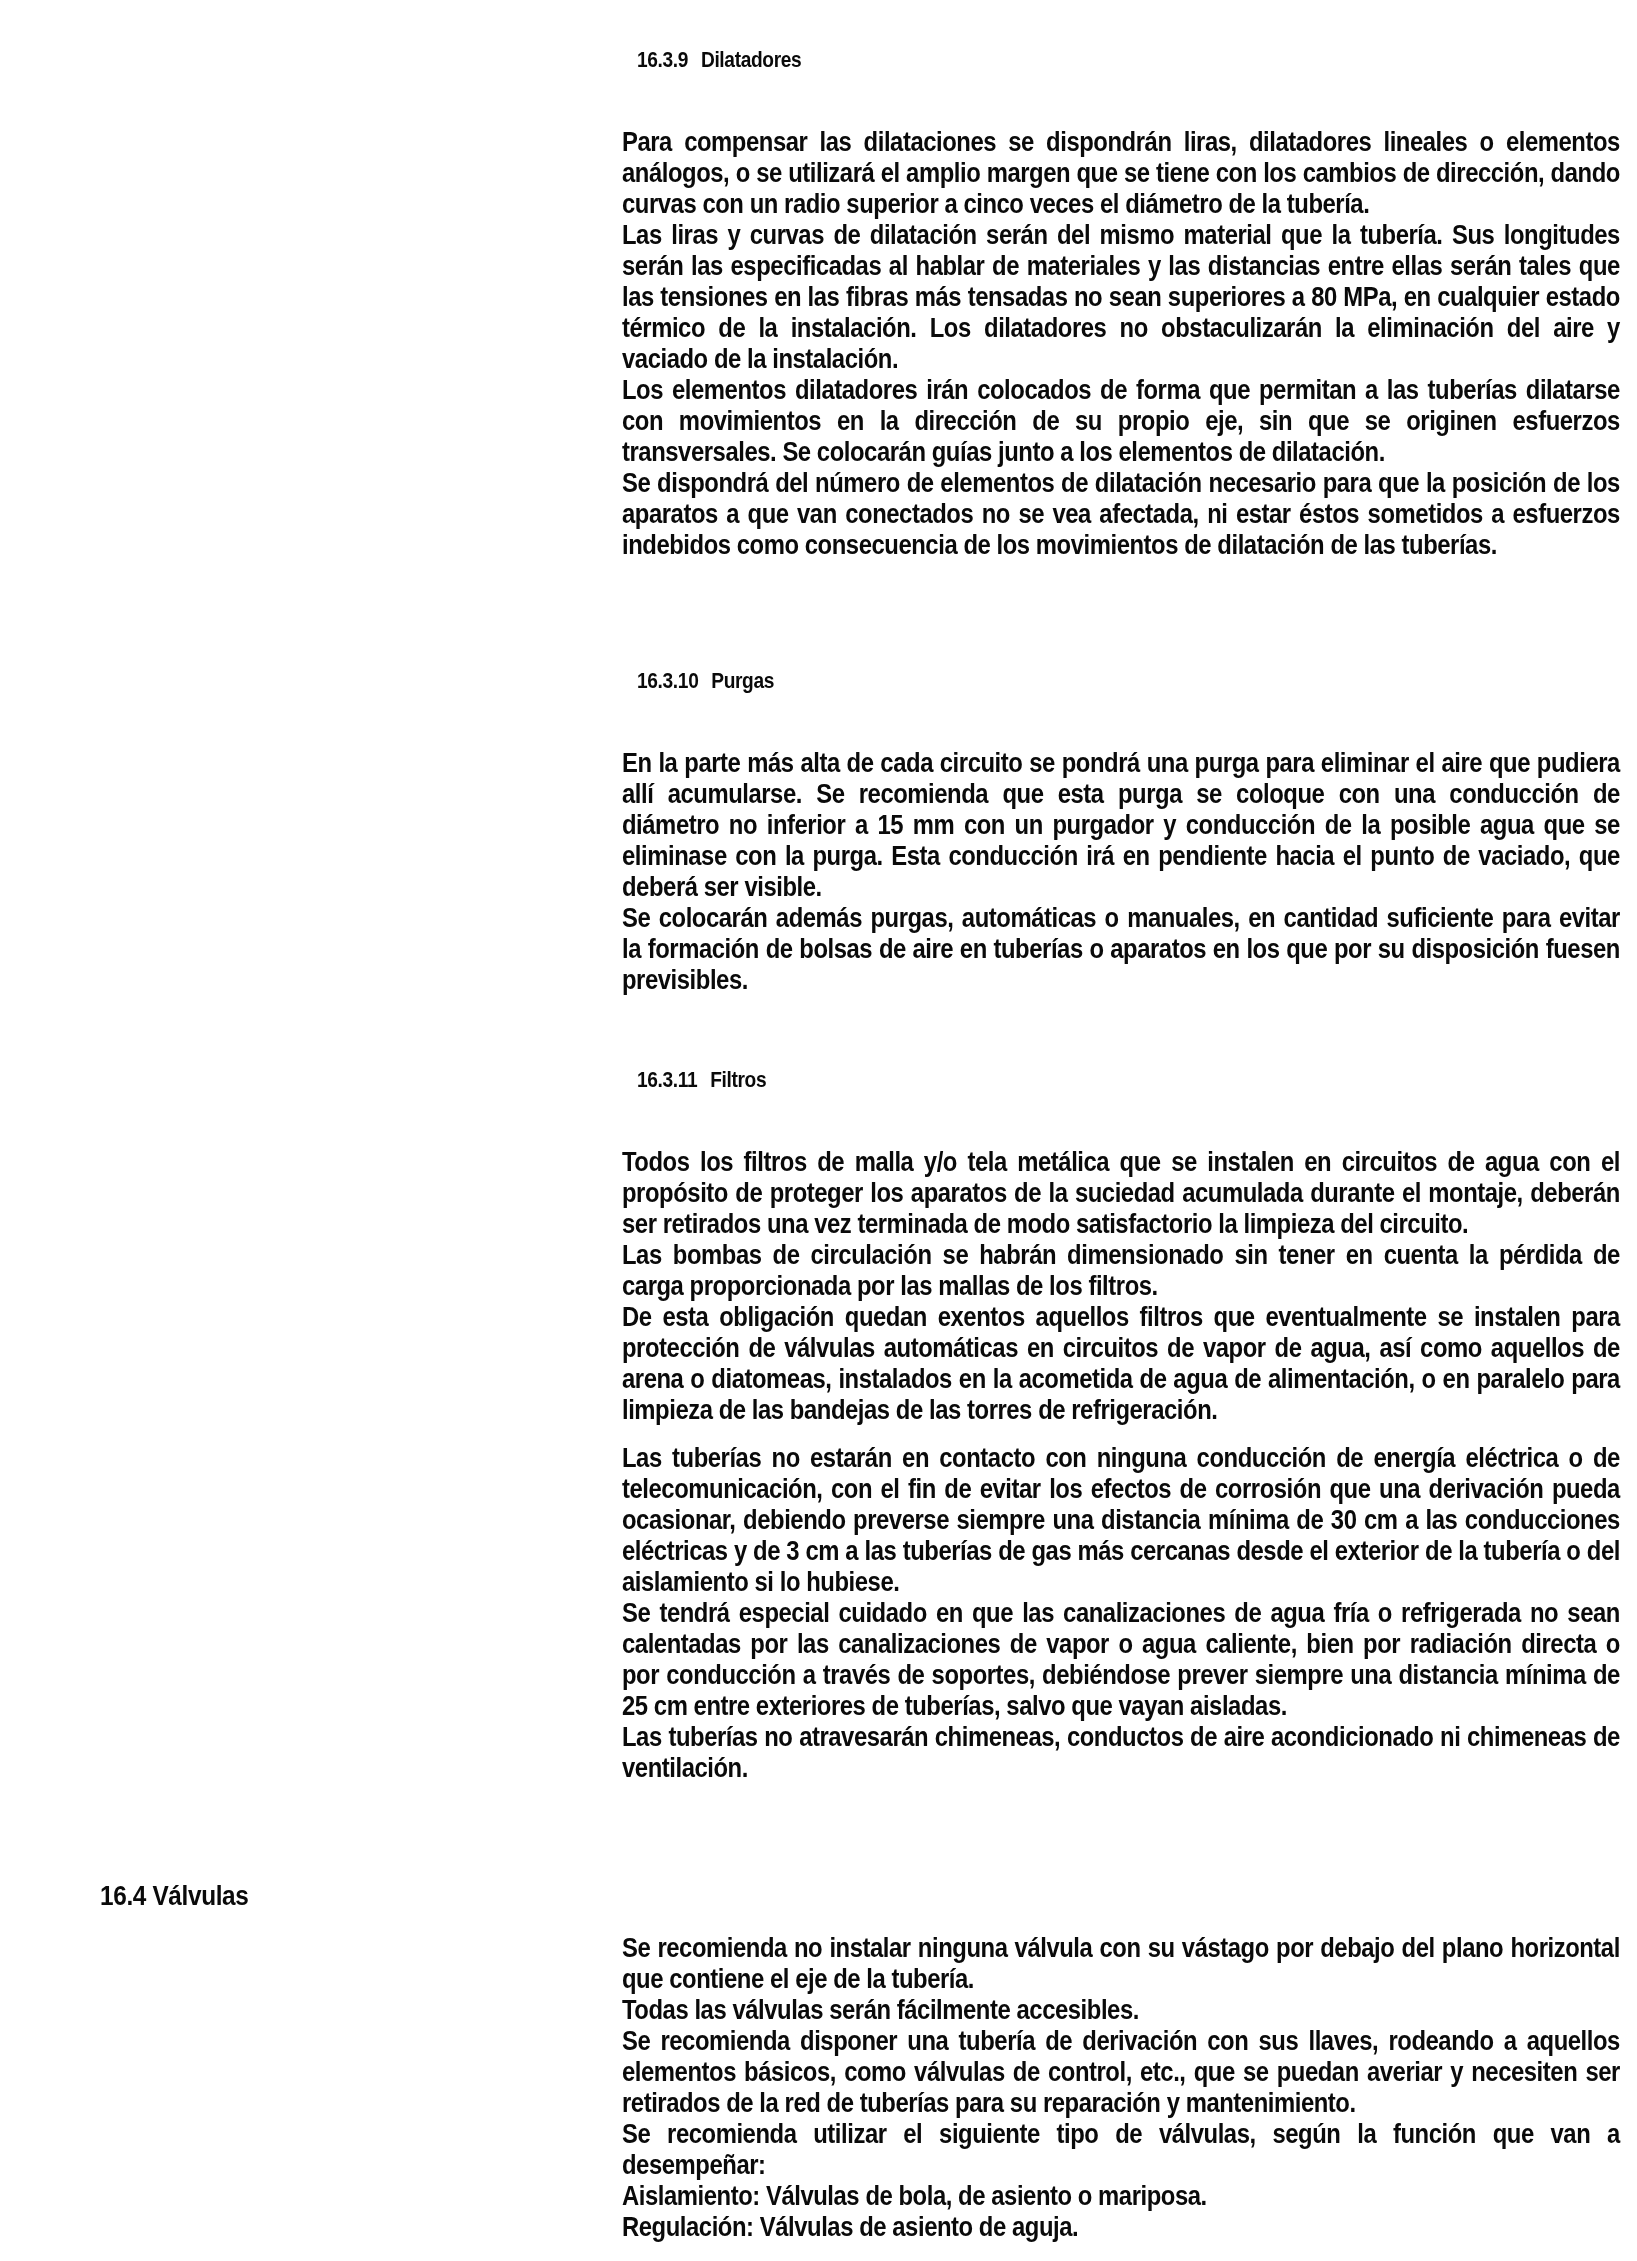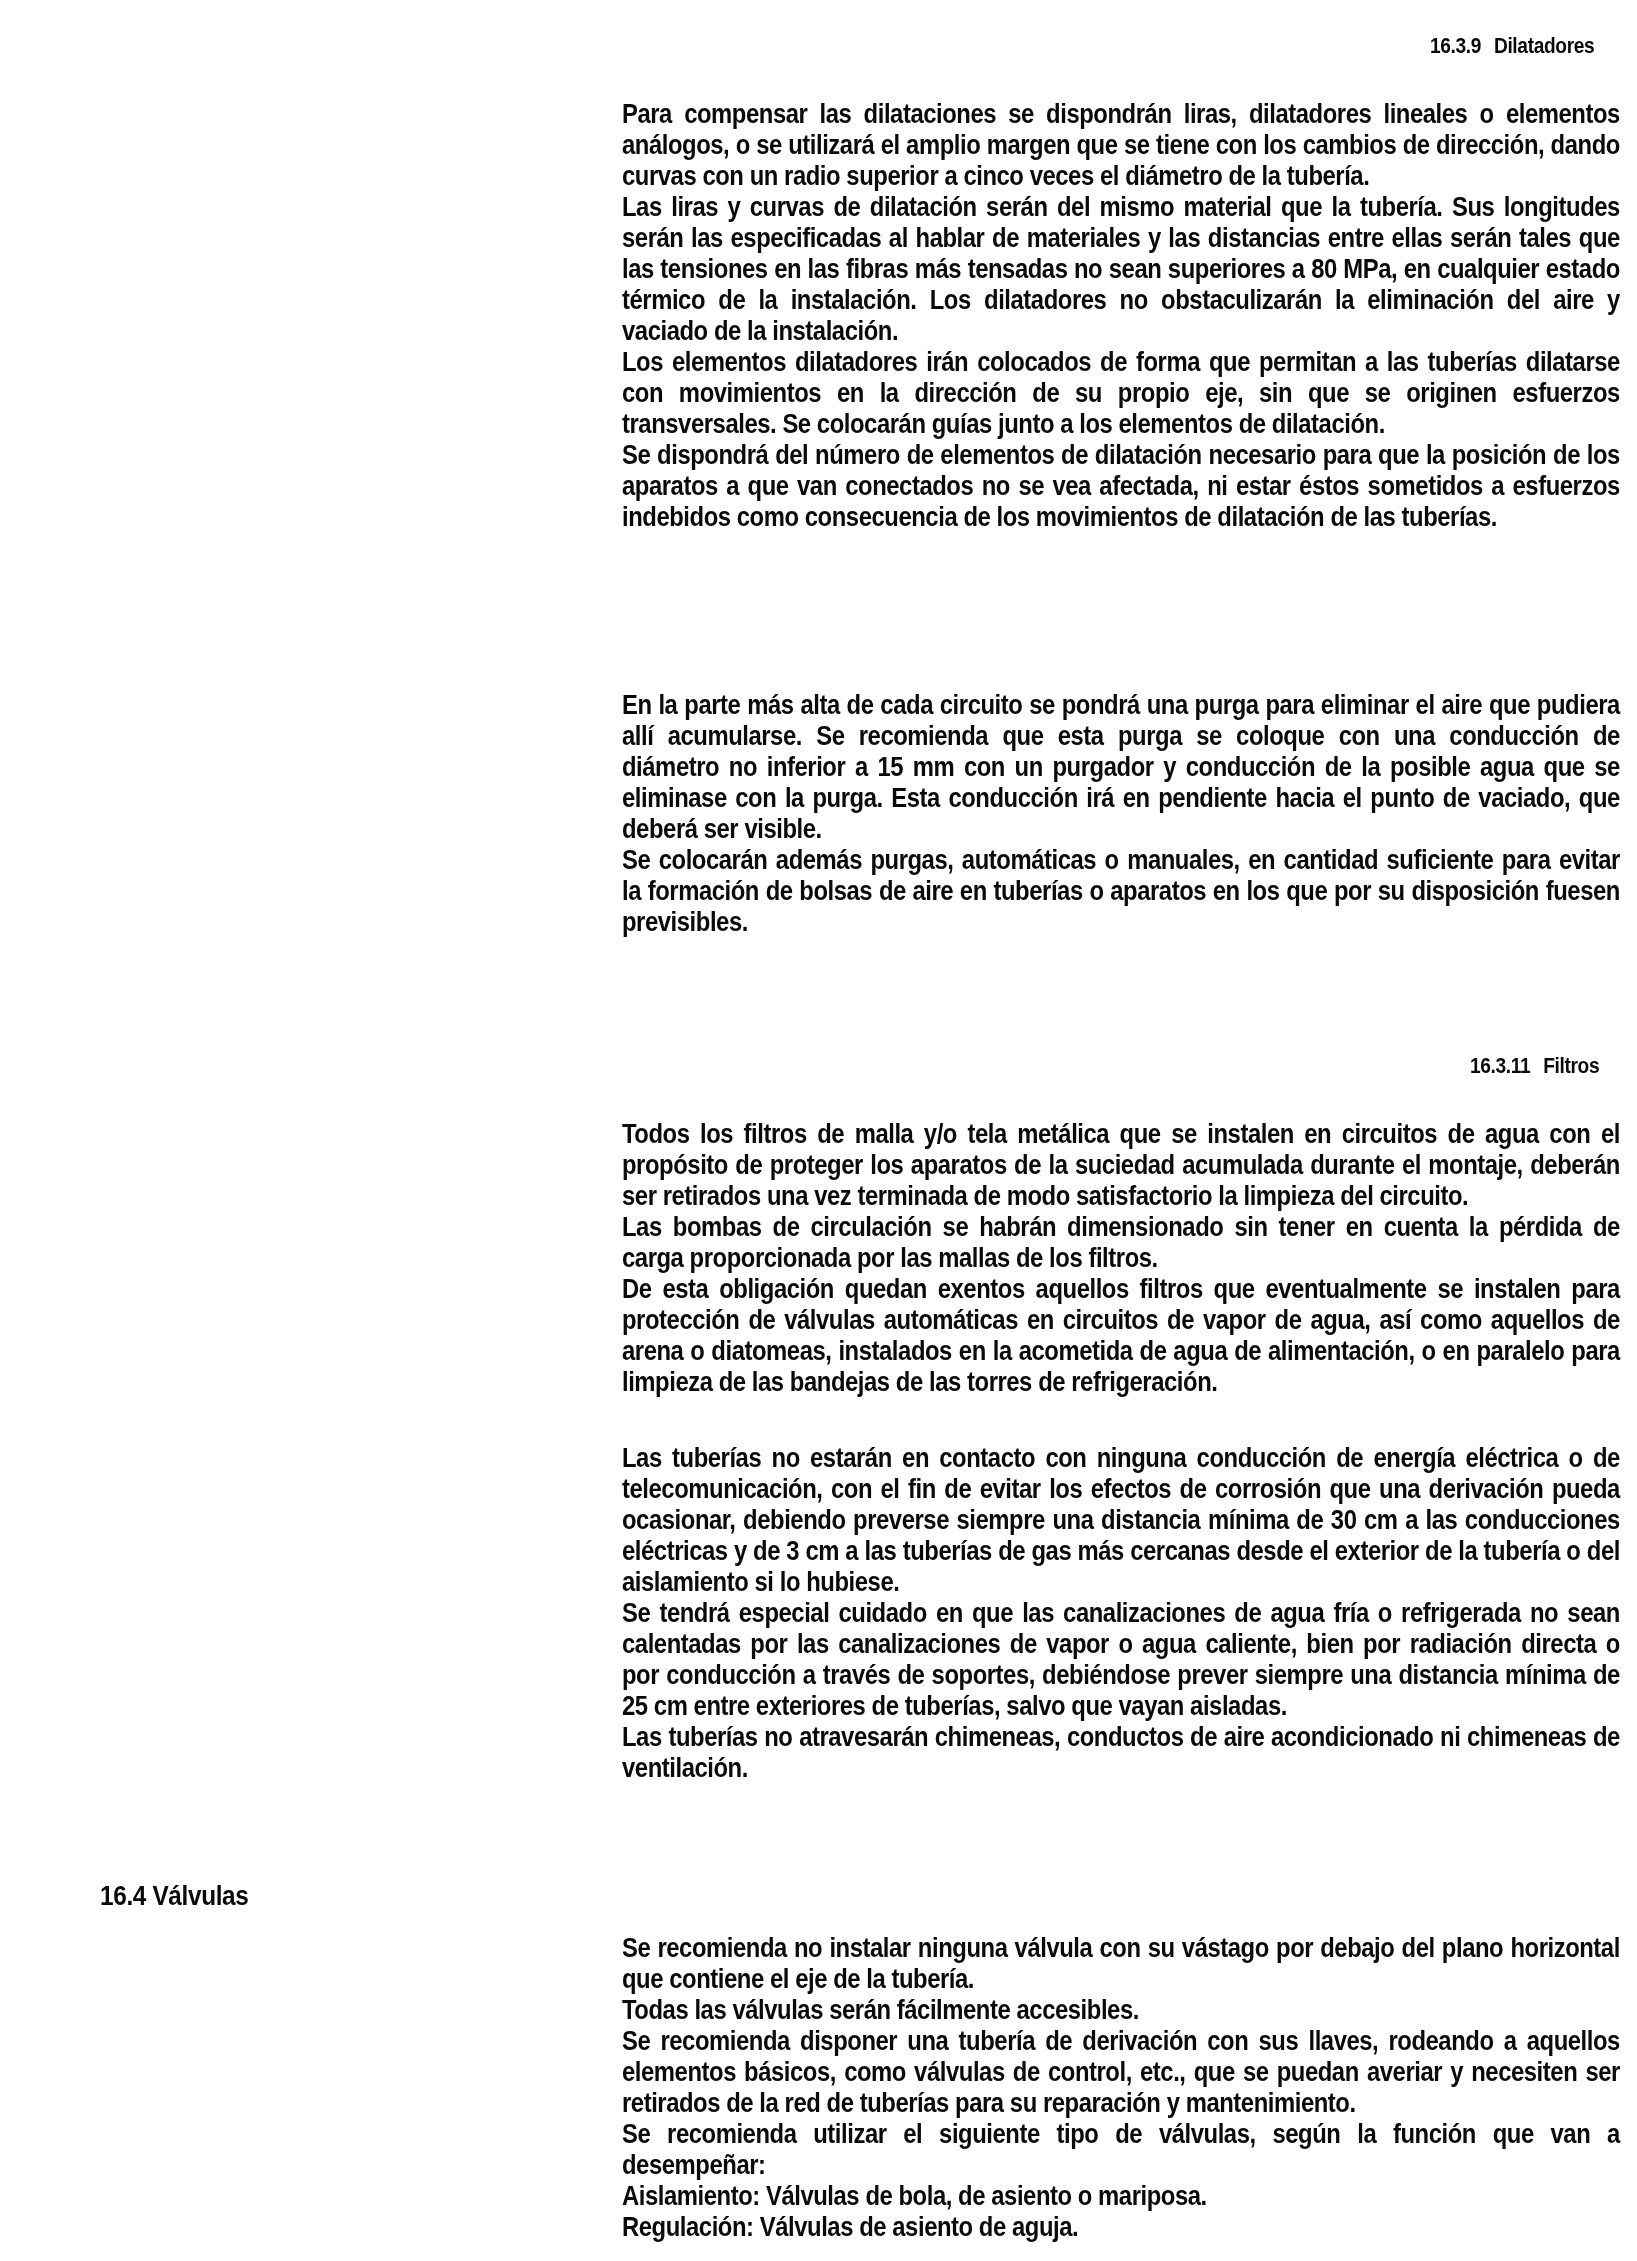--- a/index.html
+++ b/index.html
@@ -1,21 +1,21 @@
 <!DOCTYPE html>
 <html style="font-size:13px"><head>
 <meta charset="utf-8">
 <style>
   html, body { margin: 0; padding: 0; background: #ffffff; }
   body { width: 1638px; height: 2261px; position: relative; overflow: hidden;
          font-family: "Liberation Sans", sans-serif; color: #0a0a0a; }
   .page { position: absolute; left: 0; top: 0; width: 1638px; height: 2261px; }
   .right-col { position: absolute; left: 622px; top: 31px; width: 998px; }
   .sec-head { font-family: "Liberation Sans", sans-serif; font-weight: 700;
-              font-size: 22px; letter-spacing: -0.4px; margin: 1px; line-height: 28px; text-align: right; }
+              font-size: 22px; letter-spacing: -0.4px; margin: 15px; line-height: 28px; }
   .sec-head .num { margin-right: 14.7px; }
   .para { font-size: 27.4px; line-height: 31px; margin: 0; text-align: justify;
           letter-spacing: -0.5px; font-stretch: condensed; }
   .para.bold { font-weight: 700; }
   .para.regular { font-weight: 400; }
   .gap-head { height: 37px; }
   .sec { position: absolute; left: 0; width: 998px; }
   .left-head { position: absolute; left: 100px; top: 1880px; font-weight: 700;
                font-size: 28px; letter-spacing: -0.4px; }
   .squeeze { transform: scaleX(0.87); transform-origin: left top; width: 1147px; }
@@ -41,20 +41,25 @@
       <div class="gap-head"></div>
       <div class="squeeze">
         <p class="para bold">Para compensar las dilataciones se dispondrán liras, dilatadores lineales o elementos análogos, o se utilizará el amplio margen que se tiene con los cambios de dirección, dando curvas con un radio superior a cinco veces el diámetro de la tubería.</p>
         <p class="para bold">Las liras y curvas de dilatación serán del mismo material que la tubería. Sus longitudes serán las especificadas al hablar de materiales y las distancias entre ellas serán tales que las tensiones en las fibras más tensadas no sean superiores a 80 MPa, en cualquier estado térmico de la instalación. Los dilatadores no obstaculizarán la eliminación del aire y vaciado de la instalación.</p>
         <p class="para bold">Los elementos dilatadores irán colocados de forma que permitan a las tuberías dilatarse con movimientos en la dirección de su propio eje, sin que se originen esfuerzos transversales. Se colocarán guías junto a los elementos de dilatación.</p>
         <p class="para bold">Se dispondrá del número de elementos de dilatación necesario para que la posición de los aparatos a que van conectados no se vea afectada, ni estar éstos sometidos a esfuerzos indebidos como consecuencia de los movimientos de dilatación de las tuberías.</p>
       </div>
     </div>
 
     <div class="sec" style="top:621px;">
+      <div class="sec-head">
+        <span class="squeeze-h">
+          <span class="num">16.3.10</span><span>Purgas</span>
+        </span>
+      </div>
       <div class="gap-head"></div>
       <div class="squeeze">
         <p class="para bold">En la parte más alta de cada circuito se pondrá una purga para eliminar el aire que pudiera allí acumularse. Se recomienda que esta purga se coloque con una conducción de diámetro no inferior a 15 mm con un purgador y conducción de la posible agua que se eliminase con la purga. Esta conducción irá en pendiente hacia el punto de vaciado, que deberá ser visible.</p>
         <p class="para bold">Se colocarán además purgas, automáticas o manuales, en cantidad suficiente para evitar la formación de bolsas de aire en tuberías o aparatos en los que por su disposición fuesen previsibles.</p>
       </div>
     </div>
 
     <div class="sec" style="top:1020px;">
       <div class="sec-head">
         <span class="squeeze-h">

